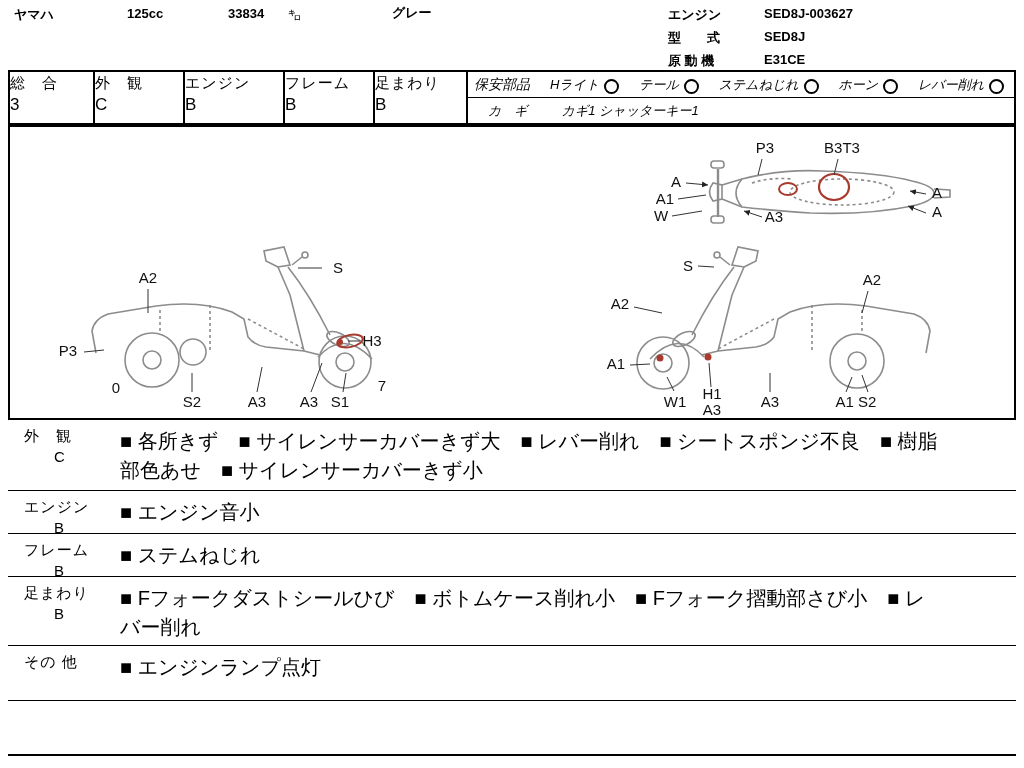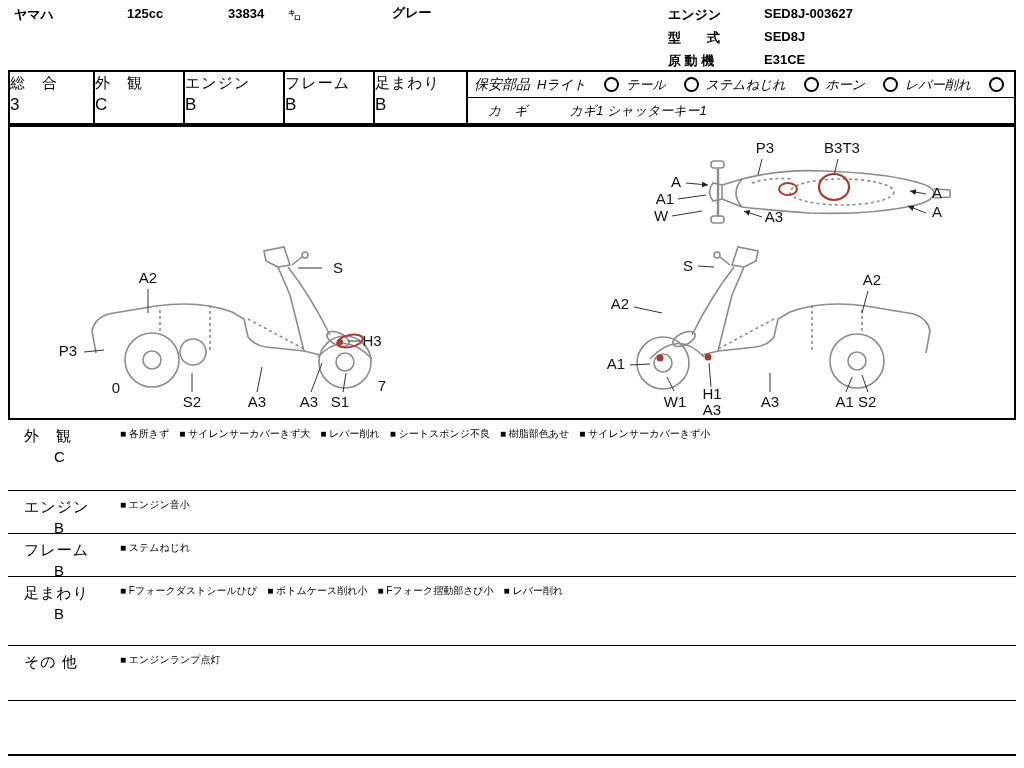--- a/index.html
+++ b/index.html
@@ -16,38 +16,38 @@
   
   .grade-table{
     position:absolute;left:8px;top:70px;width:1008px;height:55px;
     border:2px solid #000;box-sizing:border-box;display:flex;
   }
   .gcell{border-right:2px solid #000;box-sizing:border-box;display:flex;flex-direction:column;align-items:flex-start;}
   .glabel{font-size:15px;padding-top:2px;letter-spacing:1px;}
   .gvalue{font-size:17px;padding-top:2px;}
   .gsafety{flex:1;display:flex;flex-direction:column;box-sizing:border-box;font-style:italic;}
   .srow1{height:26px;border-bottom:1px solid #000;box-sizing:border-box;display:flex;align-items:center;padding:0 10px 0 6px;justify-content:space-between;font-size:13px;}
-  .srow2{flex:1;display:flex;align-items:center;padding-left:20px;font-size:13px;gap:8px;}
+  .srow2{flex:1;display:flex;align-items:center;padding-left:20px;font-size:13px;}
   .slabel{font-size:14px;}
-  .sitem{display:inline-flex;align-items:center;gap:18px;}
+  .sitem{display:inline-flex;align-items:flex-end;gap:5px;}
   .ring{width:11px;height:11px;border:2.5px solid #000;border-radius:50%;display:inline-block;}
   .keyval{margin-left:34px;}
   
   .diagram-box{
     position:absolute;left:8px;top:125px;width:1008px;height:295px;
     border:2px solid #000;box-sizing:border-box;
   }
   svg{font-family:"Liberation Sans","DejaVu Sans",sans-serif;}
   
   .notes{position:absolute;left:8px;top:420px;width:1008px;border-bottom:1.5px solid #000;}
   .nrow{display:flex;align-items:flex-start;box-sizing:border-box;padding-top:7px;}
   .nrow + .nrow{border-top:1px solid #000;}
   .nlabel{width:112px;padding-left:16px;box-sizing:border-box;font-size:15px;letter-spacing:1px;}
   .ngrade{padding-left:30px;padding-top:2px;font-size:15px;}
-  .ntext{font-size:10px;line-height:1.45;max-width:820px;white-space:normal;}
+  .ntext{font-size:20px;line-height:1.45;max-width:820px;white-space:normal;}
   .bottom-line{position:absolute;left:8px;top:754px;width:1008px;height:2px;background:#000;}
 </style>
 </head>
 <body>
 
 <div class="page">
 
   <div class="abs t15" style="left:14px;top:6px">ヤマハ</div>
   <div class="abs t15" style="left:127px;top:6px">125cc</div>
   <div class="abs t15" style="left:228px;top:6px">33834</div>

